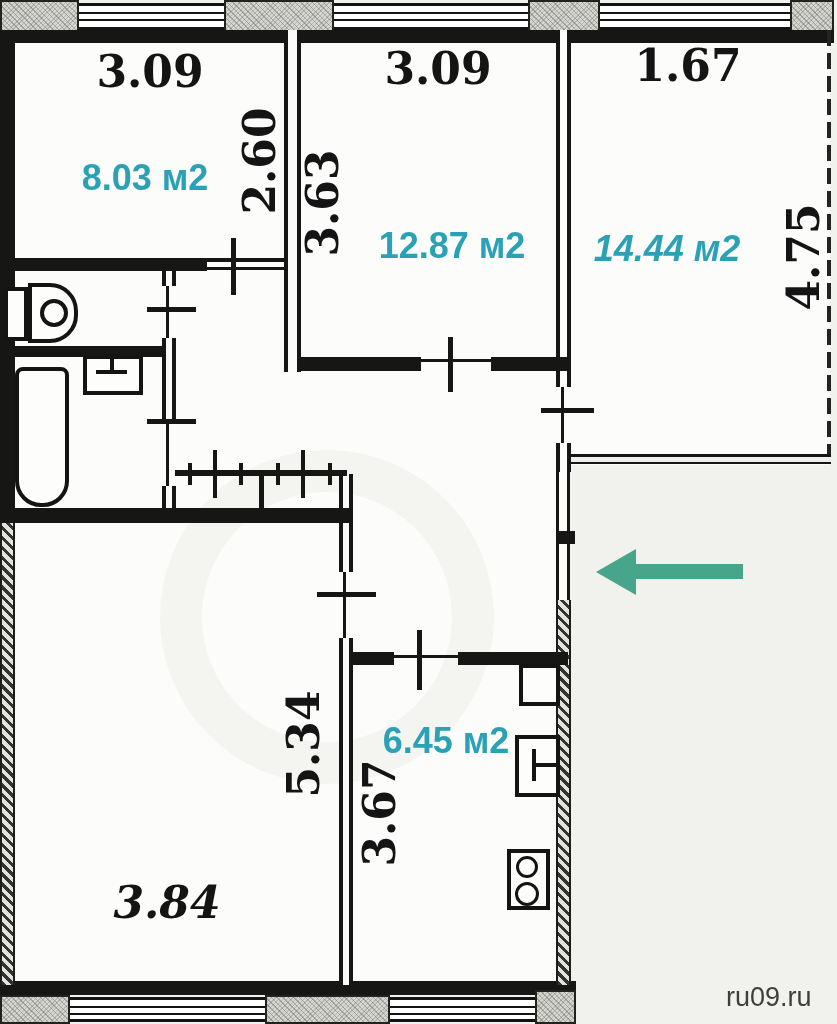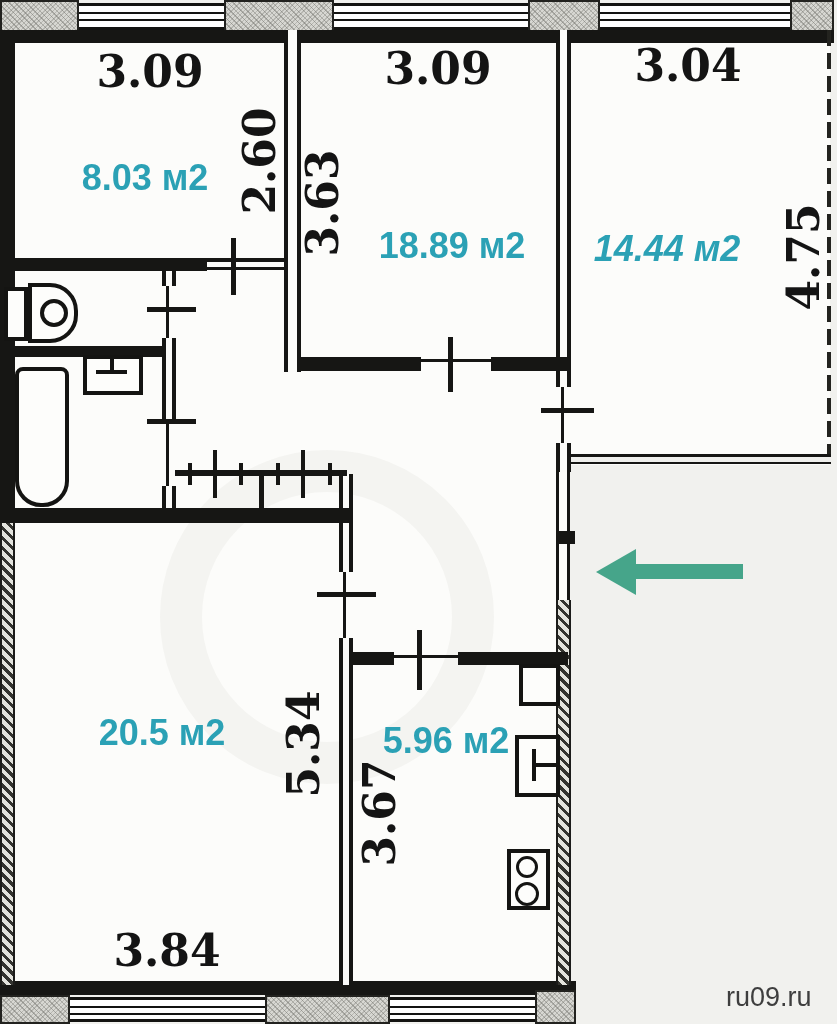--- a/index.html
+++ b/index.html
@@ -147,34 +147,33 @@
 
   <div class="fixture" style="left:519px;top:664px;width:41px;height:42px;"></div>
   <div class="fixture" style="left:515px;top:735px;width:45px;height:62px;"></div>
   <div class="fpart" style="left:532px;top:749px;width:4px;height:32px;"></div>
   <div class="fpart" style="left:536px;top:763px;width:22px;height:4px;"></div>
   <div class="fixture" style="left:507px;top:849px;width:43px;height:61px;"></div>
   <div class="circle" style="left:516px;top:856px;width:22px;height:22px;border-width:3px;"></div>
   <div class="circle" style="left:515px;top:882px;width:24px;height:24px;border-width:3px;"></div>
 
   <div class="area" style="left:145px;top:178px;">8.03 м2</div>
-  <div class="area" style="left:452px;top:246px;">18.89 м2</div>
+  <div class="area" style="left:452px;top:246px;">12.87 м2</div>
   <div class="area" style="left:667px;top:249px;font-style:italic;">14.44 м2</div>
-  <div class="area" style="left:162px;top:733px;">20.5 м2</div>
-  <div class="area" style="left:446px;top:741px;">5.96 м2</div>
+  <div class="area" style="left:446px;top:741px;">6.45 м2</div>
 
   <div class="dim" style="left:150px;top:71px;">3.09</div>
   <div class="dim" style="left:438px;top:68px;">3.09</div>
-  <div class="dim" style="left:688px;top:65px;">3.04</div>
+  <div class="dim" style="left:688px;top:65px;">1.67</div>
   <div class="dim rot" style="left:259px;top:161px;">2.60</div>
   <div class="dim rot" style="left:322px;top:203px;">3.63</div>
   <div class="dim rot" style="left:803px;top:257px;">4.75</div>
   <div class="dim rot" style="left:303px;top:744px;">5.34</div>
   <div class="dim rot" style="left:379px;top:813px;">3.67</div>
-  <div class="dim" style="left:167px;top:950px;">3.84</div>
+  <div class="dim" style="left:167px;top:902px;font-style:italic;">3.84</div>
 
   <div id="entrance-arrow">
     <div class="tri"></div>
     <div class="shaft"></div>
   </div>
 
   <div class="site-wm">ru09.ru</div>
 
 </div>
 

